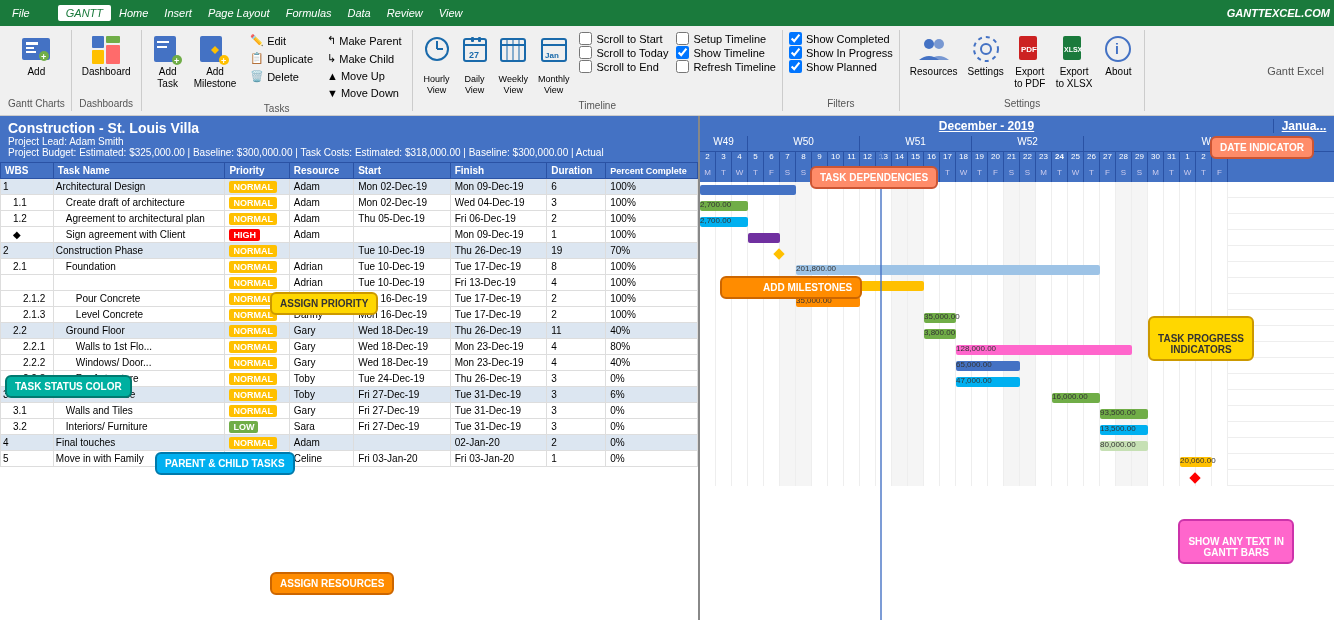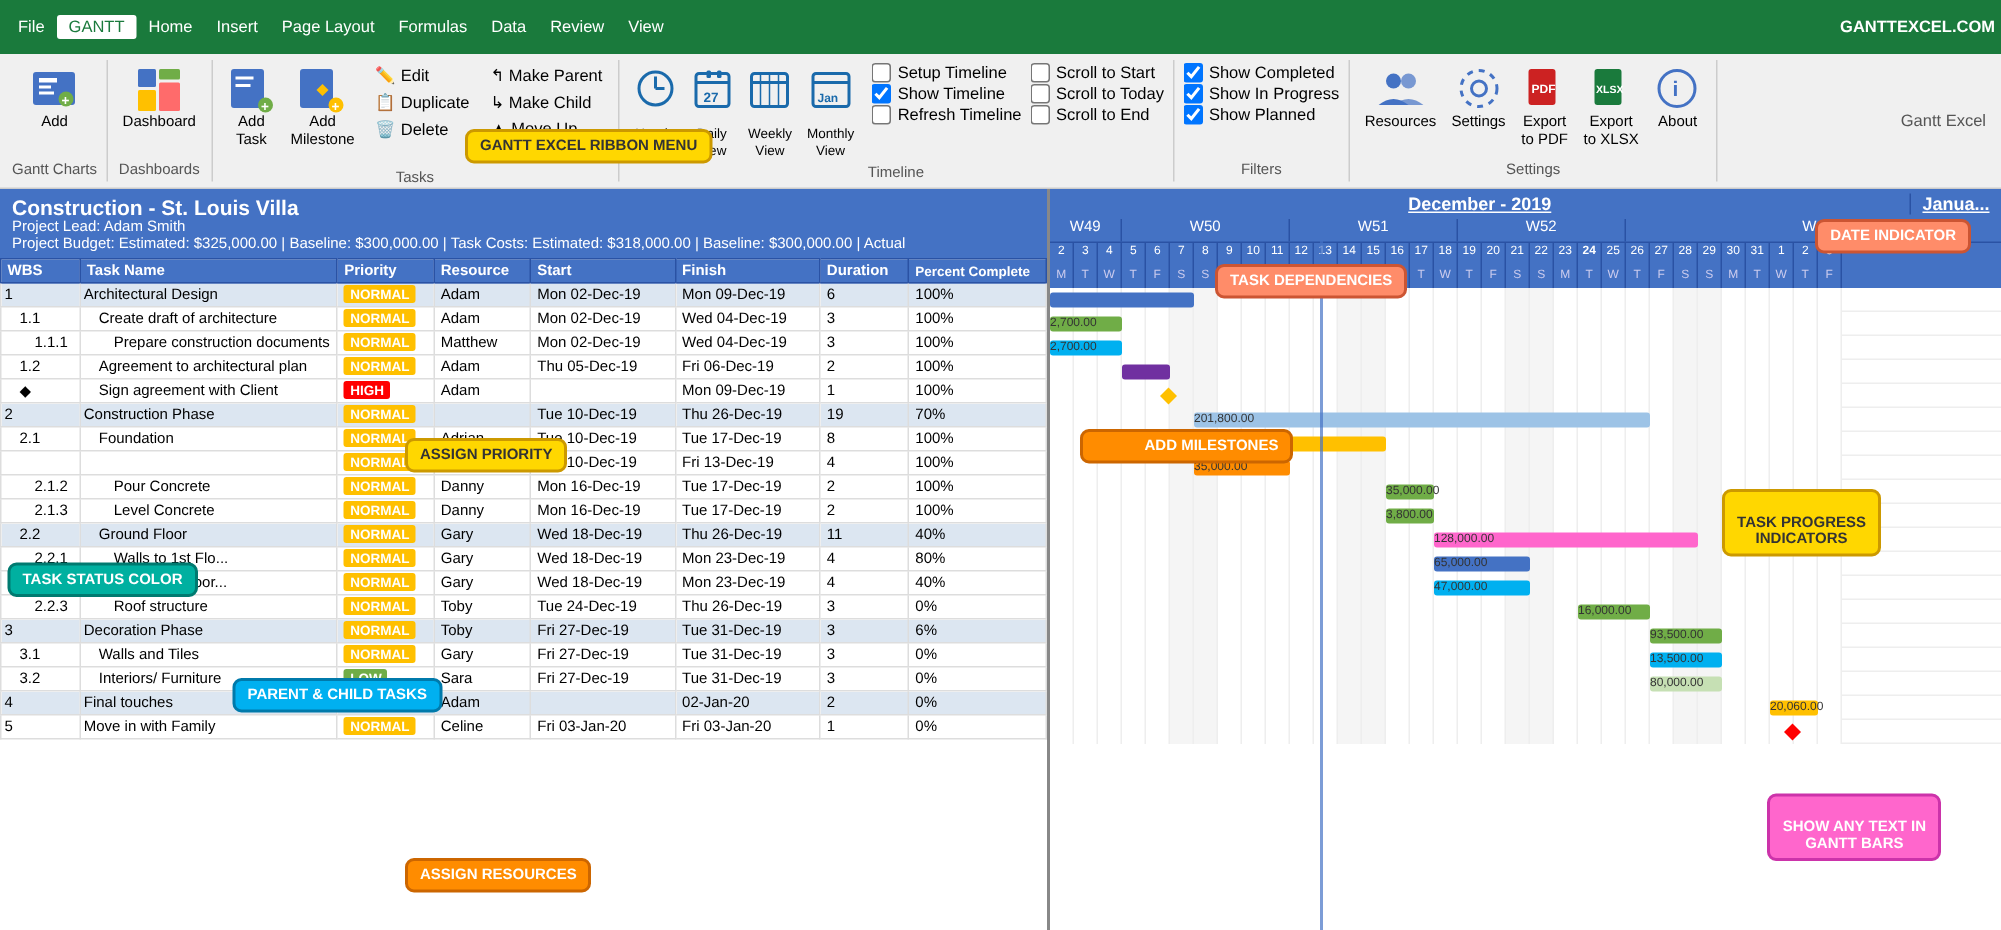--- a/index.html
+++ b/index.html
@@ -1,21 +1,21 @@
 <!DOCTYPE html>
 <html><head>
   <meta charset="utf-8">
   <style>
     * { box-sizing: border-box; margin: 0; padding: 0; }
     body { font-family: 'Segoe UI', Arial, sans-serif; font-size: 11px; background: #fff; overflow: hidden; width: 1334px; height: 620px; }
 
     
-    .menu-bar { display: flex; align-items: center; background: #1a7a3c; height: 36px; padding: 0 4px; }
+    .menu-bar { display: flex; align-items: center; background: #1a7a3c; height: 26px; padding: 0 4px; font-style: italic; }
     .menu-bar .menu-item { color: #fff; padding: 2px 8px; font-size: 11px; cursor: pointer; }
-    .menu-bar .menu-item.active { background: #fff; color: #1a7a3c; border-radius: 2px; }
+    .menu-bar .menu-item.active { background: #fff; color: #1a7a3c; border-radius: 2px; margin-left: 20px; }
     .menu-bar .brand { margin-left: auto; color: #fff; font-size: 11px; font-weight: bold; }
 
     
     .ribbon { display: flex; background: #f0f0f0; border-bottom: 1px solid #ccc; height: 90px; padding: 4px 2px; }
     .ribbon-group { border-right: 1px solid #ccc; padding: 2px 6px; display: flex; flex-direction: column; align-items: center; min-width: fit-content; }
     .ribbon-group-label { font-size: 10px; color: #555; text-align: center; margin-top: auto; padding-top: 2px; }
     .ribbon-group-content { display: flex; align-items: flex-start; gap: 2px; flex: 1; }
     .ribbon-btn-large { display: flex; flex-direction: column; align-items: center; cursor: pointer; padding: 2px 4px; border-radius: 3px; min-width: 36px; }
     .ribbon-btn-large .icon { width: 32px; height: 32px; display: flex; align-items: center; justify-content: center; font-size: 20px; }
     .ribbon-btn-large .label { font-size: 10px; text-align: center; line-height: 1.2; }
@@ -223,46 +223,46 @@
           <div class="icon">
             <svg width="28" height="34" viewBox="0 0 28 34">
                 <rect x="2" y="5" width="24" height="22" rx="2" fill="none" stroke="#1a6aab" stroke-width="2"></rect>
                 <line x1="2" y1="11" x2="26" y2="11" stroke="#1a6aab" stroke-width="2"></line>
                 <text x="5" y="24" font-size="8" fill="#1a6aab" font-weight="bold">Jan</text>
               </svg>
           </div>
           <span class="label">Monthly<br>View</span>
         </div>
 
+        <div class="ribbon-checkbox-group" style="margin-left:4px;">
+          <label class="ribbon-checkbox">
+            <input type="checkbox" style="">
+            <span>Scroll to Start</span>
+          </label>
+          <label class="ribbon-checkbox">
+            <input type="checkbox" style="">
+            <span>Scroll to Today</span>
+          </label>
+          <label class="ribbon-checkbox">
+            <input type="checkbox" style="">
+            <span>Scroll to End</span>
+          </label>
+        </div>
         <div class="ribbon-checkbox-group" style="margin-left:6px;">
           <label class="ribbon-checkbox">
             <input type="checkbox" style="">
             <span>Setup Timeline</span>
           </label>
           <label class="ribbon-checkbox">
             <input type="checkbox" checked="" style="">
             <span>Show Timeline</span>
           </label>
           <label class="ribbon-checkbox">
             <input type="checkbox" style="">
             <span>Refresh Timeline</span>
-          </label>
-        </div>
-        <div class="ribbon-checkbox-group" style="margin-left:4px;">
-          <label class="ribbon-checkbox">
-            <input type="checkbox" style="">
-            <span>Scroll to Start</span>
-          </label>
-          <label class="ribbon-checkbox">
-            <input type="checkbox" style="">
-            <span>Scroll to Today</span>
-          </label>
-          <label class="ribbon-checkbox">
-            <input type="checkbox" style="">
-            <span>Scroll to End</span>
           </label>
         </div>
       </div>
       <div class="ribbon-group-label">Timeline</div>
     </div>
 
     <div class="ribbon-group">
       <div class="ribbon-group-content" style="align-items:flex-start;">
         <div class="ribbon-checkbox-group">
           <label class="ribbon-checkbox">
@@ -330,23 +330,20 @@
               </svg>
           </div>
           <span class="label">About</span>
         </div>
       </div>
       <div class="ribbon-group-label">Settings</div>
     </div>
 
     <div style="margin-left:auto; display:flex; align-items:center; padding:0 8px; font-size:11px; color:#555;">Gantt Excel</div>
 
-    <div class="callout callout-yellow" style="top:50px; left:310px;">
-      <span>GANTT EXCEL RIBBON MENU</span>
-    </div>
   </div>
 
   <div class="main-content" style="position:relative;">
 
     <div class="task-panel">
       <div class="project-header">
         <div class="project-title">Construction - St. Louis Villa</div>
         <div class="project-meta">Project Lead: Adam Smith</div>
         <div class="project-meta">Project Budget: Estimated: $325,000.00 | Baseline: $300,000.00 | Task Costs: Estimated: $318,000.00 | Baseline: $300,000.00 | Actual</div>
       </div>
@@ -372,30 +369,20 @@
     <td>Mon 02-Dec-19</td>
     <td>Mon 09-Dec-19</td>
     <td>6</td>
     <td>100%</td>
   </tr>
             <tr class="row-white">
     <td style="padding-left:12px;">1.1</td>
     <td style="padding-left:12px;overflow:hidden;text-overflow:ellipsis;max-width:140px;" title="Create draft of architecture">Create draft of architecture</td>
     <td><span class="priority-normal">NORMAL</span></td>
     <td>Adam</td>
-    <td>Mon 02-Dec-19</td>
-    <td>Wed 04-Dec-19</td>
-    <td>3</td>
-    <td>100%</td>
-  </tr>
-            <tr class="row-white">
-    <td style="padding-left:22px;">1.1.1</td>
-    <td style="padding-left:22px;overflow:hidden;text-overflow:ellipsis;max-width:140px;" title="Prepare construction documents">Prepare construction documents</td>
-    <td><span class="priority-normal">NORMAL</span></td>
-    <td>Matthew</td>
     <td>Mon 02-Dec-19</td>
     <td>Wed 04-Dec-19</td>
     <td>3</td>
     <td>100%</td>
   </tr>
             <tr class="row-white">
     <td style="padding-left:12px;">1.2</td>
     <td style="padding-left:12px;overflow:hidden;text-overflow:ellipsis;max-width:140px;" title="Agreement to architectural plan">Agreement to architectural plan</td>
     <td><span class="priority-normal">NORMAL</span></td>
     <td>Adam</td>

